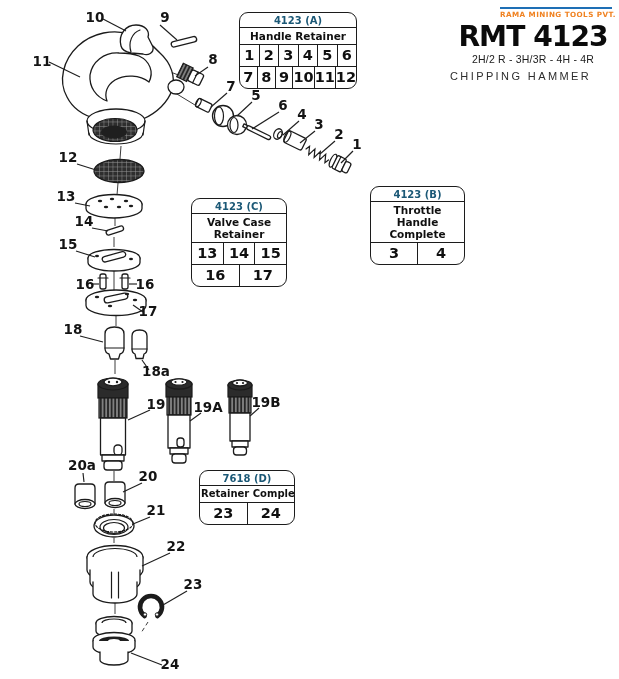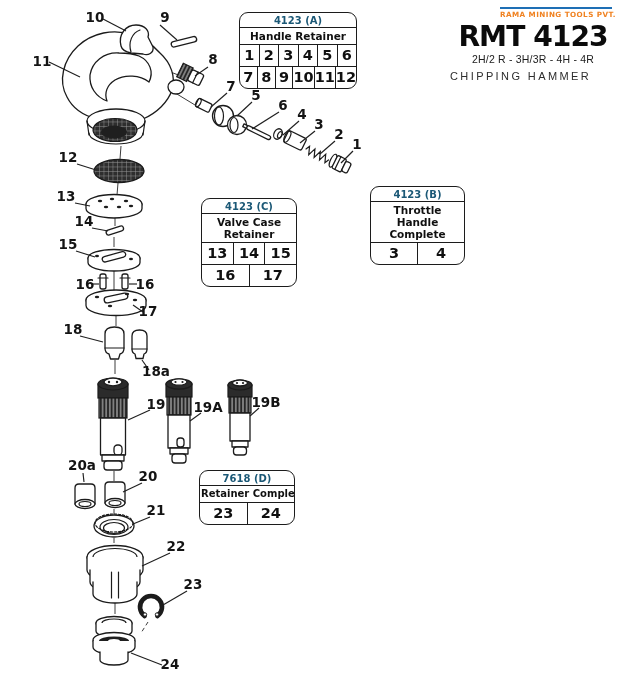--- a/index.html
+++ b/index.html
@@ -383,21 +383,21 @@
 
   <div class="ptable" style="left:370px;top:150px;width:93px;margin-top:36px;">
     <div class="pt-title">4123 (B)</div>
     <div class="pt-sub">Throttle Handle Complete</div>
     <div class="pt-row">
       <div class="pt-cell">3</div>
       <div class="pt-cell">4</div>
     </div>
   </div>
 
-  <div class="ptable" style="left:201px;top:198px;width:94px;">
+  <div class="ptable" style="left:191px;top:198px;width:94px;">
     <div class="pt-title">4123 (C)</div>
     <div class="pt-sub">Valve Case Retainer</div>
     <div class="pt-row">
       <div class="pt-cell">13</div>
       <div class="pt-cell">14</div>
       <div class="pt-cell">15</div>
     </div>
     <div class="pt-row">
       <div class="pt-cell">16</div>
       <div class="pt-cell">17</div>

